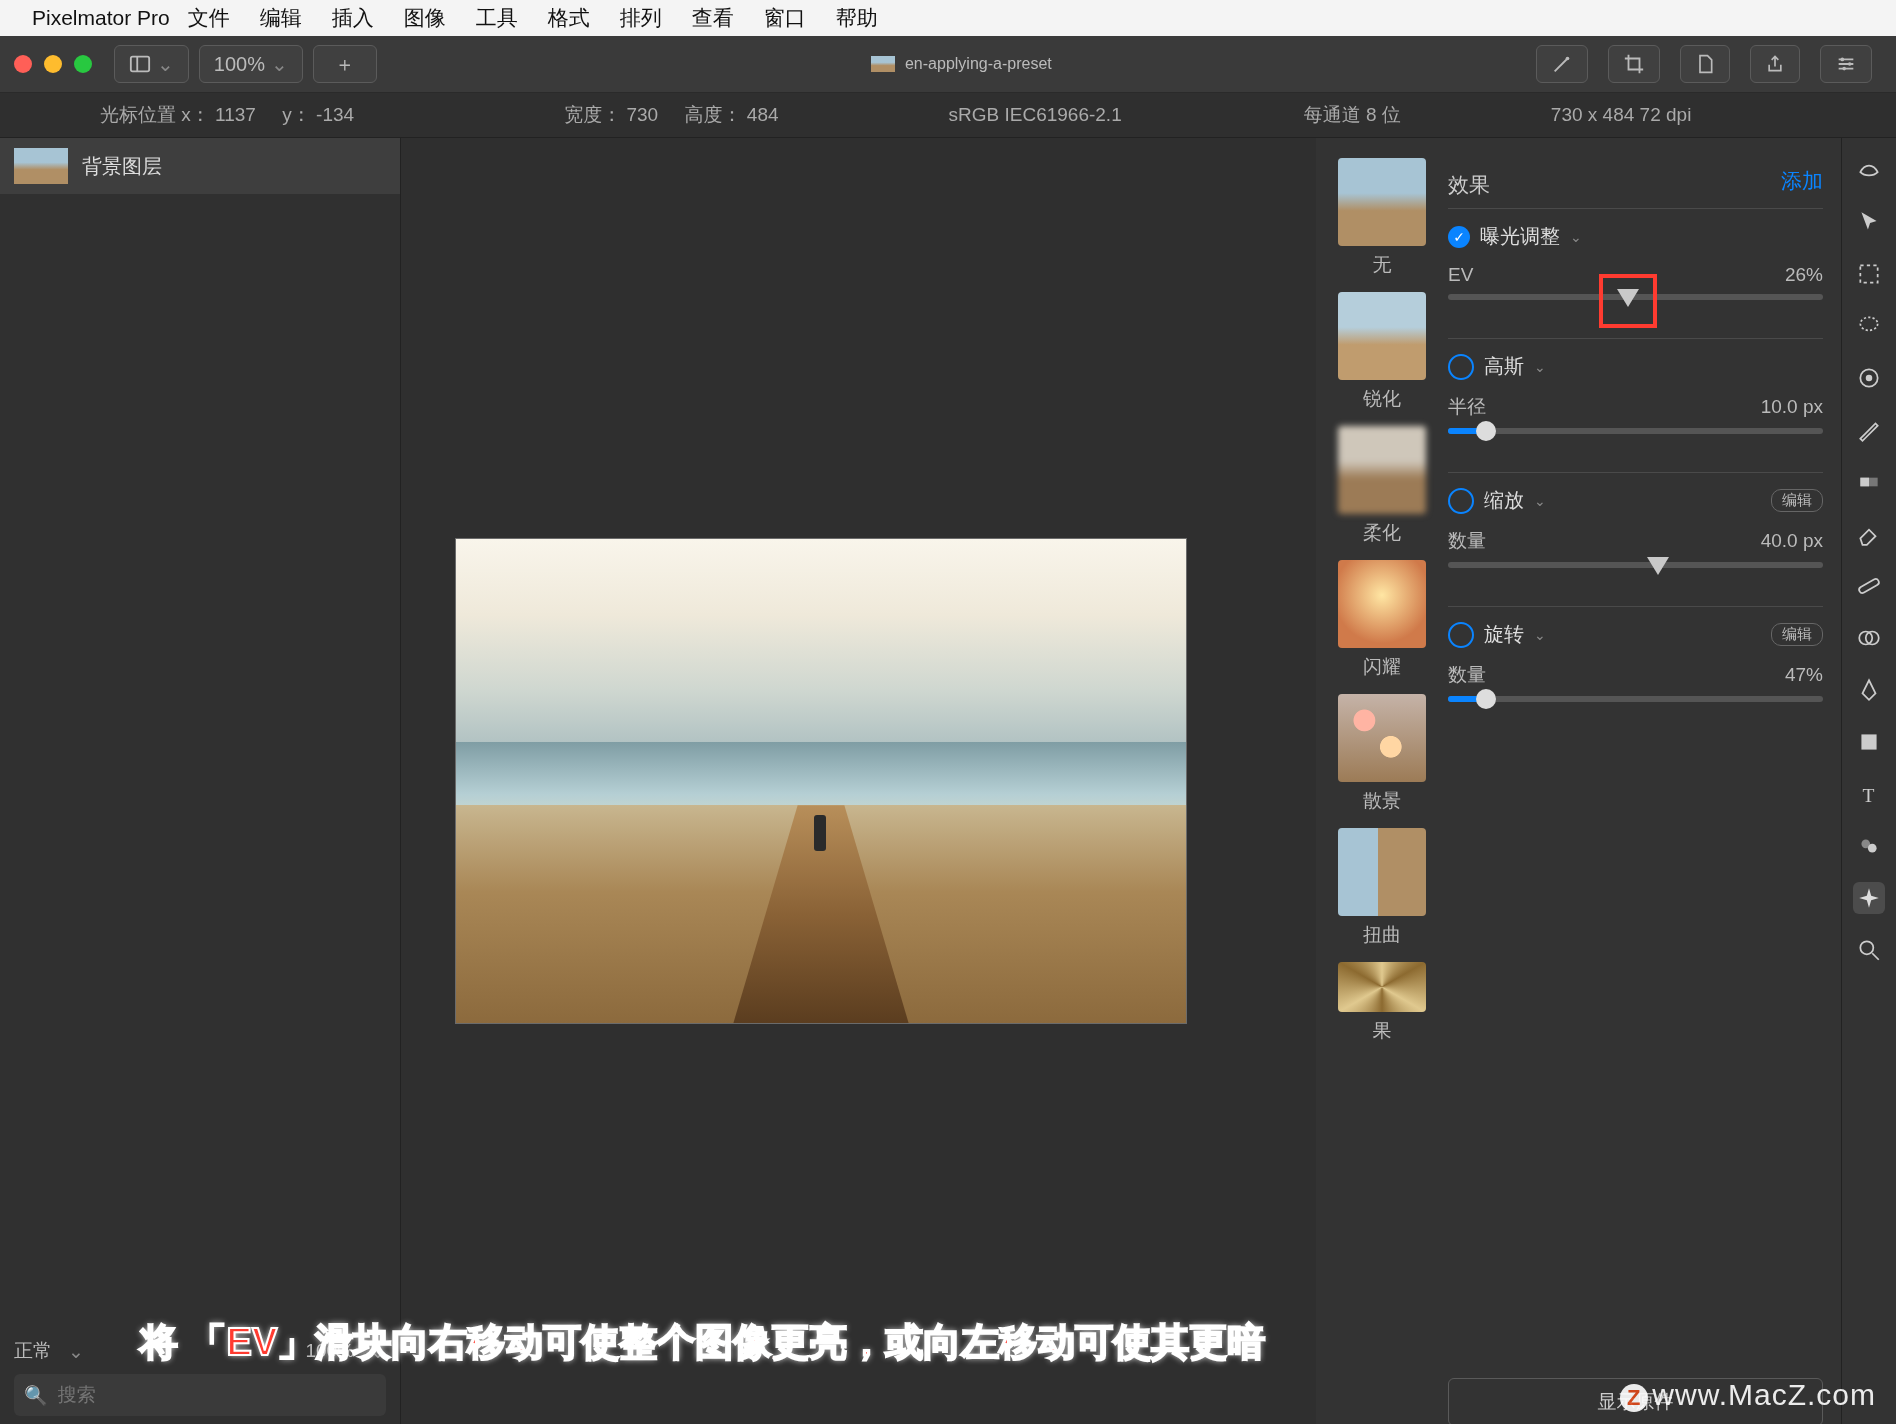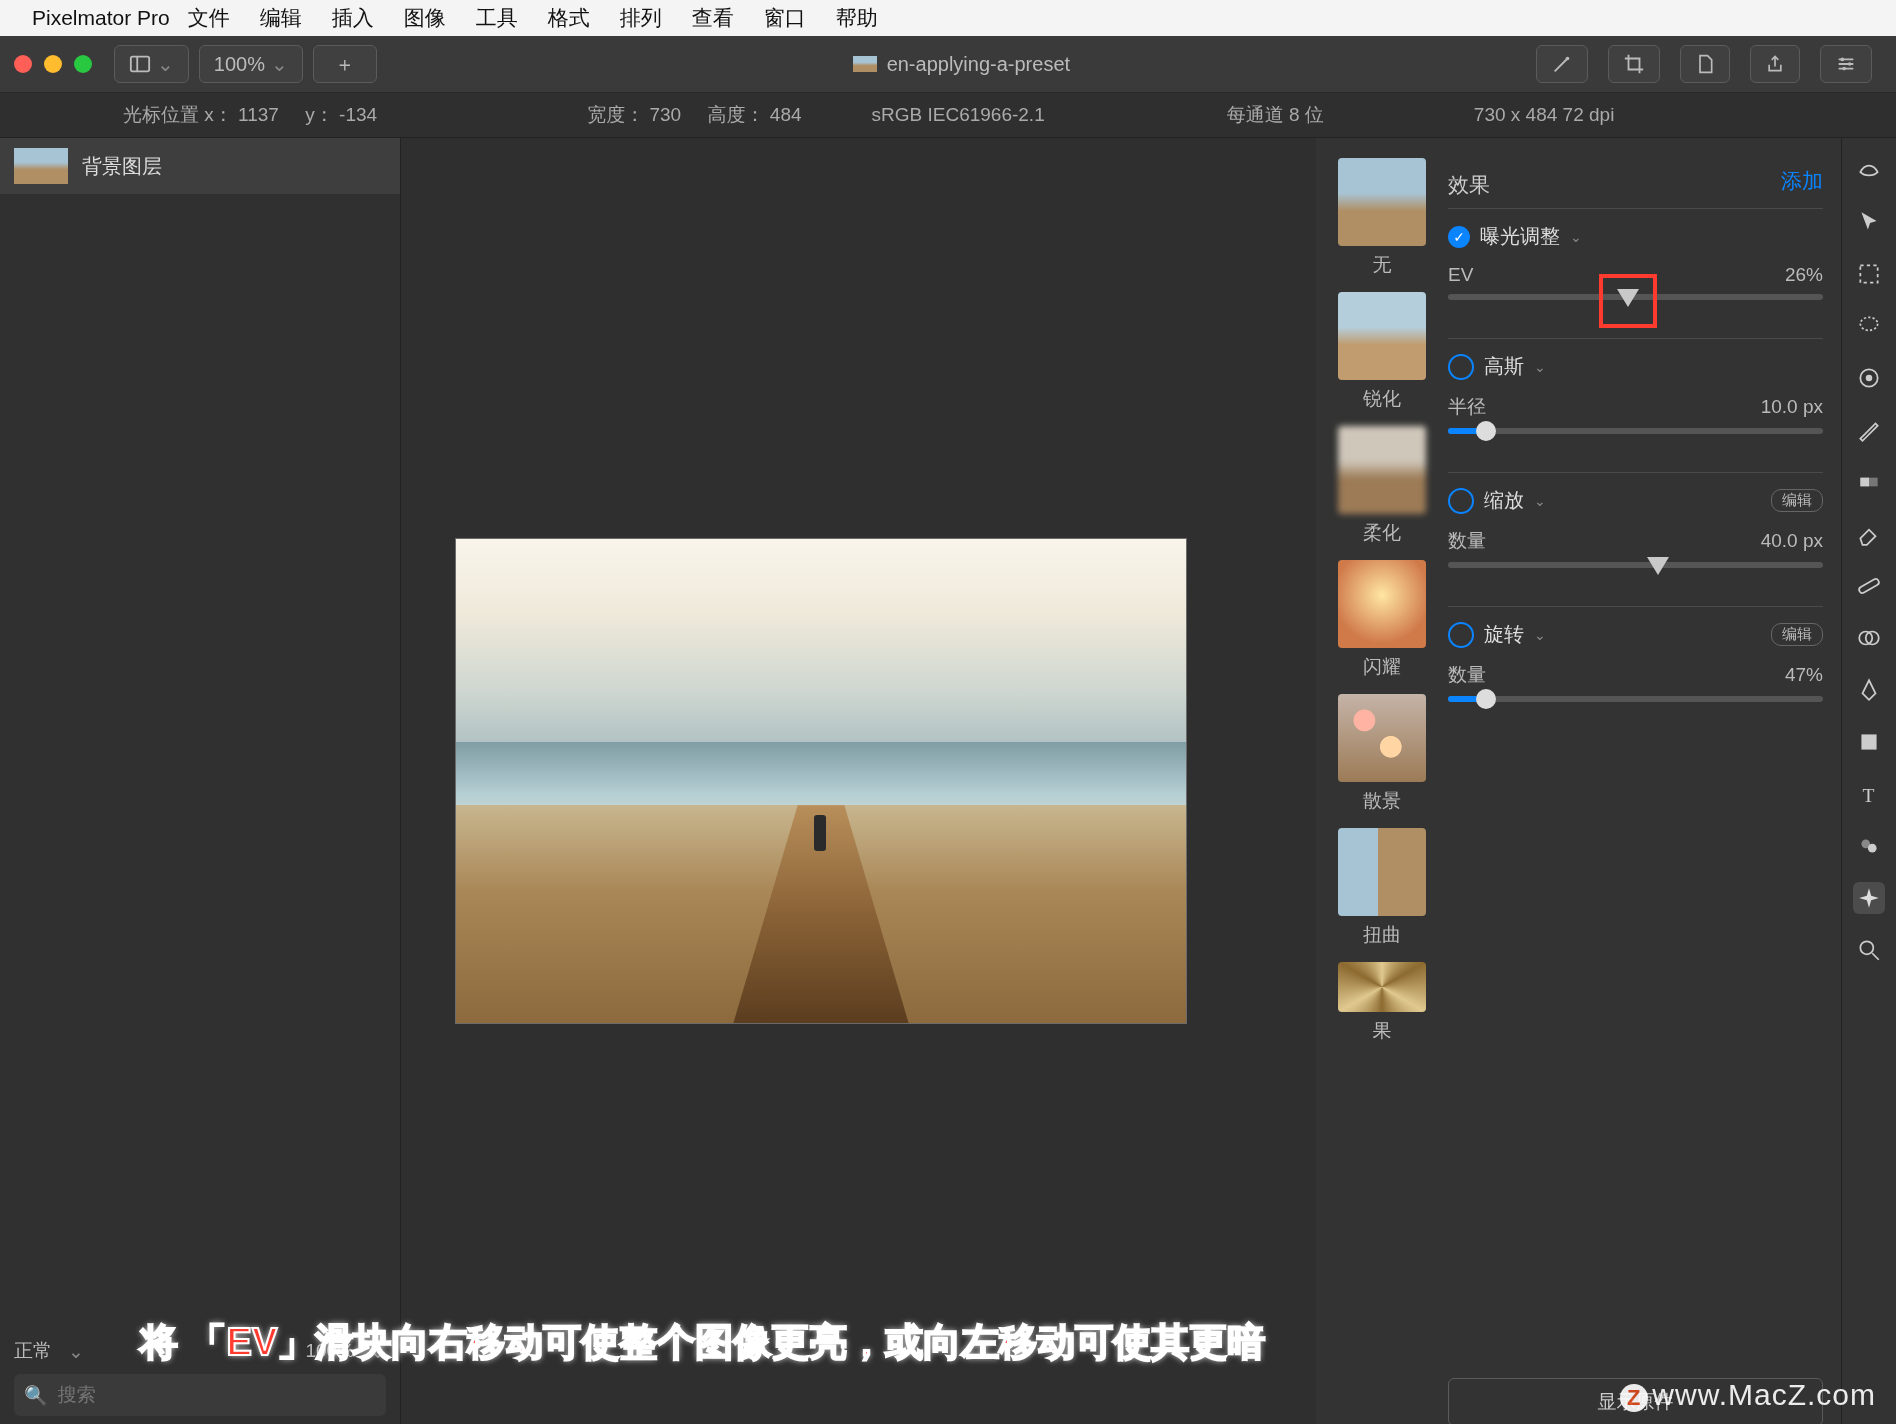--- a/index.html
+++ b/index.html
@@ -9,21 +9,21 @@
   .menubar .appname{font-weight:400;margin-right:18px;}
   .menubar .mitem{margin-right:30px;}
   
   .toolbar{height:56px;background:#3a3a3a;display:flex;align-items:center;padding:0 14px;border-bottom:1px solid #2a2a2a;}
   .traffic{display:flex;gap:12px;margin-right:22px;}
   .traffic span{width:18px;height:18px;border-radius:50%;}
   .t-red{background:#ff5f57;}
   .t-yel{background:#febc2e;}
   .t-grn{background:#28c840;}
   .tbtn{height:36px;border:1px solid #5b5b5b;border-radius:6px;background:#404040;display:flex;align-items:center;justify-content:center;padding:0 14px;color:#bbb;font-size:20px;margin-right:10px;}
-  .title-area{flex:1;display:flex;align-items:center;justify-content:center;gap:10px;font-size:20px;color:#bbb;}
+  .title-area{flex:1;display:flex;align-items:center;justify-content:center;gap:10px;font-size:16px;color:#bbb;}
   .title-thumb{width:24px;height:16px;background:linear-gradient(to bottom,#a7c4d4 40%,#b08f65 60%);}
   .right-tools{display:flex;gap:10px;}
   
   .infostrip{height:44px;background:#2f2f2f;display:flex;align-items:center;color:#aaa;font-size:19px;padding:0 20px;border-bottom:1px solid #222;}
   .info-seg{margin-right:70px;white-space:nowrap;}
   
   .main{display:flex;height:calc(1424px - 36px - 56px - 44px);}
   .layers-panel{width:400px;background:#303030;border-right:1px solid #222;display:flex;flex-direction:column;}
   .layer-row{height:56px;background:#3e3e3e;display:flex;align-items:center;padding:0 14px;gap:14px;font-size:20px;}
   .layer-row .thumb{width:54px;height:36px;background:linear-gradient(to bottom,#a7c4d4 40%,#b08f65 60%);}
@@ -143,35 +143,35 @@
           <path d="M4 7h16M4 12h16M4 17h16" stroke="#bbb" stroke-width="2"></path>
           <circle cx="8" cy="7" r="2" fill="#bbb"></circle>
           <circle cx="16" cy="12" r="2" fill="#bbb"></circle>
           <circle cx="10" cy="17" r="2" fill="#bbb"></circle>
         </svg>
       </div>
   </div>
 </div>
 
 <div class="infostrip">
-  <div class="info-seg" style="margin-left:103px">
+  <div class="info-seg" style="margin-left:80px">
     <span>光标位置 x：</span>
     <span>1137</span>
     &nbsp;&nbsp;&nbsp;
     <span>y：</span>
     <span>-134</span>
   </div>
   <div class="info-seg" style="margin-left:140px">
     <span>宽度：</span>
     <span>730</span>
     &nbsp;&nbsp;&nbsp;
     <span>高度：</span>
     <span>484</span>
   </div>
-  <div class="info-seg" style="">
+  <div class="info-seg" style="margin-left:100px">
     <span>sRGB IEC61966-2.1</span>
   </div>
   <div class="info-seg" style="margin-left:112px">
     <span>每通道 8 位</span>
   </div>
   <div class="info-seg" style="margin-left:80px">
     <span>730 x 484 72 dpi</span>
   </div>
 </div>
 

